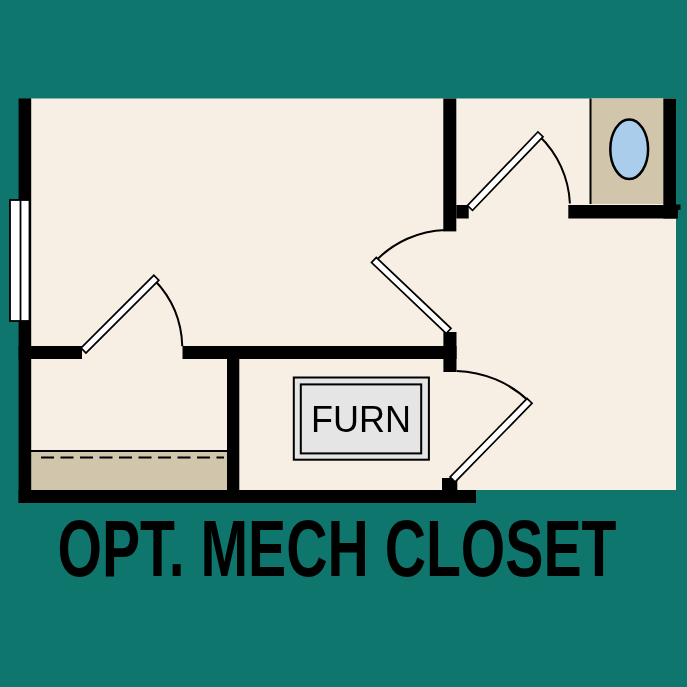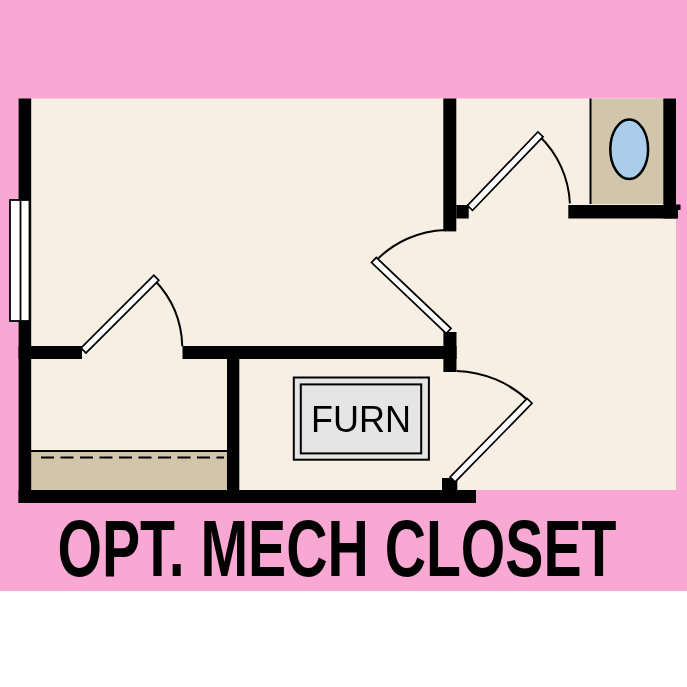--- a/index.html
+++ b/index.html
@@ -1,16 +1,16 @@
 <!DOCTYPE html>
 <html><head>
 <meta charset="utf-8">
 <style>
   html,body{margin:0;padding:0;background:#ffffff;}
-  .page{width:687px;height:591px;position:relative;background:#f9a8d4;overflow:hidden;}
+  .page{width:687px;height:687px;position:relative;background:#0f766e;overflow:hidden;}
   svg{display:block;}
   text{font-family:"Liberation Sans", sans-serif;}
 </style>
 </head>
 <body>
 <div class="page">
 <svg width="687" height="687" viewBox="0 0 687 687">
 
   <rect x="31" y="98.5" width="645" height="391.5" fill="#f7efe3"></rect>
 

